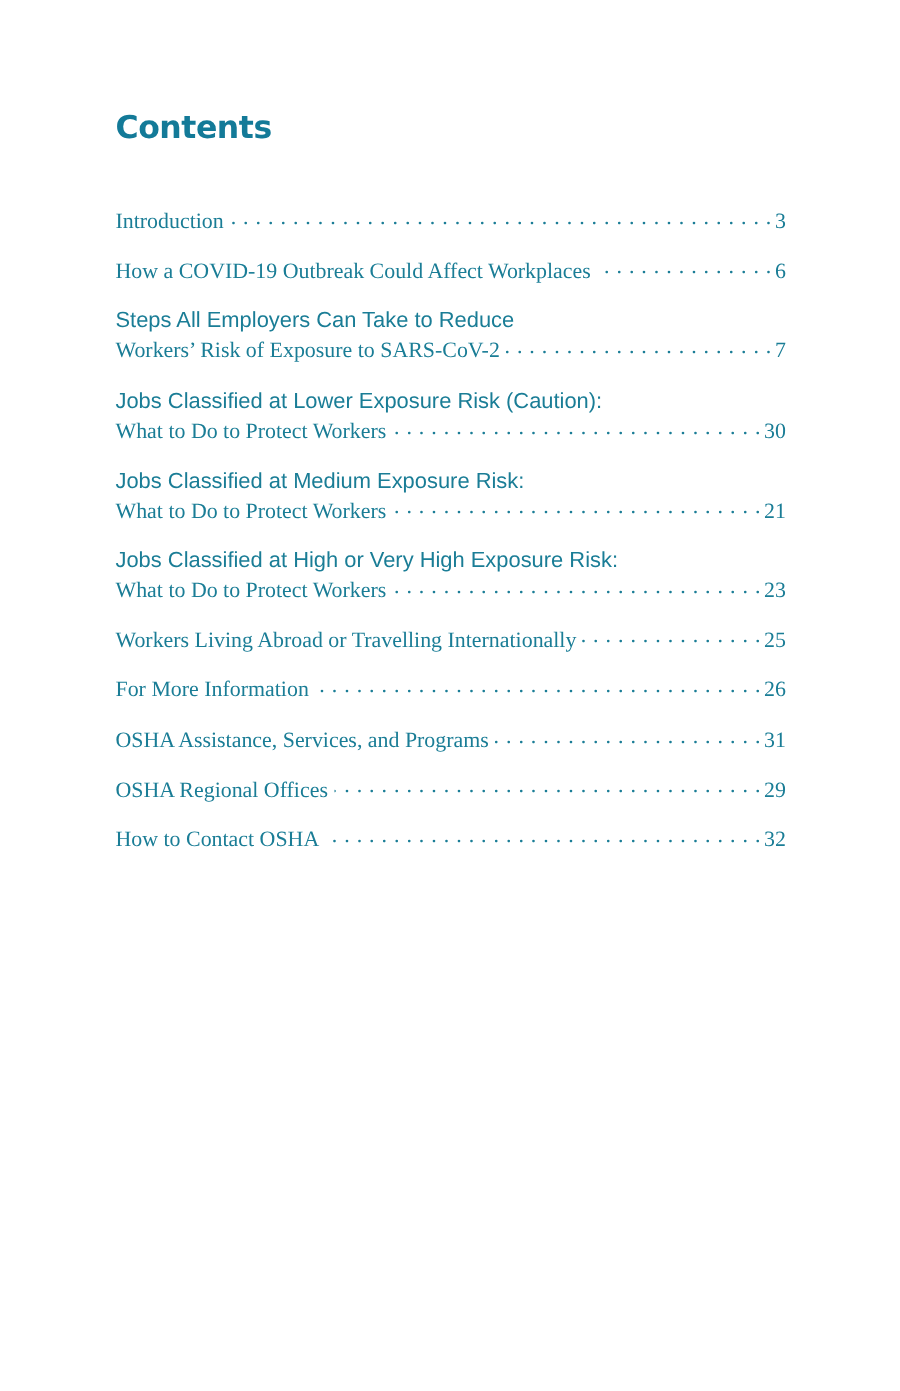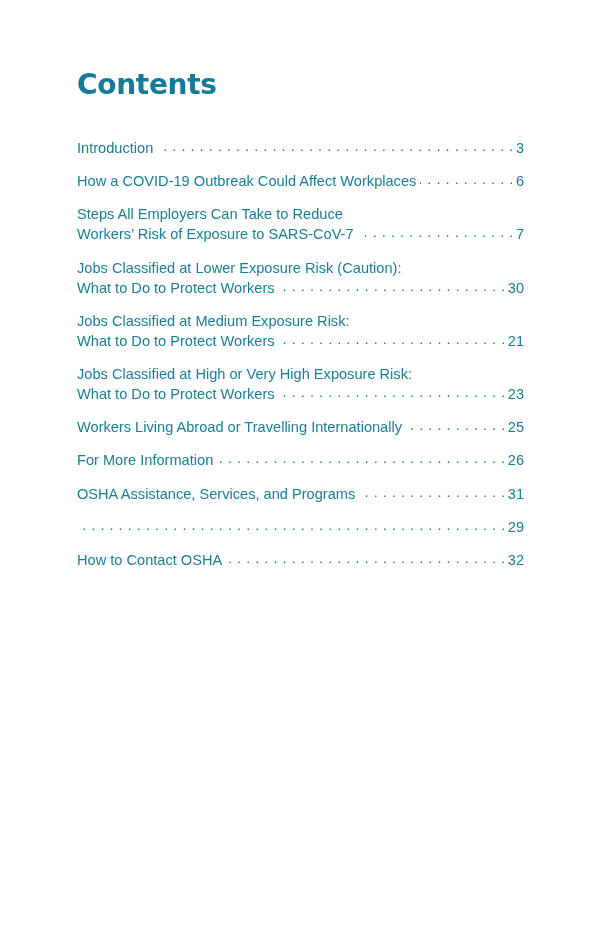--- a/index.html
+++ b/index.html
@@ -17,21 +17,21 @@
     }
     .page {
       position: absolute;
       left: 77px;
       top: 70px;
       width: 447px;
     }
     .title {
       font-family: "DejaVu Sans", sans-serif;
       font-weight: bold;
-      font-size: 28px;
+      font-size: 21px;
       color: #137a98;
       margin: 0 0 38px 0;
       letter-spacing: -0.3px;
       line-height: 30px;
     }
     .toc {
       list-style: none;
       margin: 0;
       padding: 0;
     }
@@ -43,20 +43,21 @@
       cursor: pointer;
     }
     .toc-line1 {
       display: block;
       white-space: nowrap;
     }
     .toc-row {
       display: flex;
       align-items: baseline;
       white-space: nowrap;
+      font-family: Liberation Serif, serif;
     }
     .toc-text {
       flex: 0 0 auto;
     }
     .toc-dots {
       flex: 1 1 auto;
       overflow: hidden;
       margin: 0 2px 0 4px;
       position: relative;
       height: 14px;
@@ -93,21 +94,21 @@
     <li class="toc-entry">
       <div class="toc-row">
         <span class="toc-text">How a COVID-19 Outbreak Could Affect Workplaces</span>
         <span class="toc-dots"></span>
         <span class="toc-page">6</span>
       </div>
     </li>
     <li class="toc-entry">
       <span class="toc-line1">Steps All Employers Can Take to Reduce</span>
       <div class="toc-row">
-        <span class="toc-text">Workers’ Risk of Exposure to SARS-CoV-7</span>
+        <span class="toc-text">Workers’ Risk of Exposure to SARS-CoV-2</span>
         <span class="toc-dots"></span>
         <span class="toc-page">7</span>
       </div>
     </li>
     <li class="toc-entry">
       <span class="toc-line1">Jobs Classified at Lower Exposure Risk (Caution):</span>
       <div class="toc-row">
         <span class="toc-text">What to Do to Protect Workers</span>
         <span class="toc-dots"></span>
         <span class="toc-page">30</span>
@@ -145,20 +146,21 @@
     </li>
     <li class="toc-entry">
       <div class="toc-row">
         <span class="toc-text">OSHA Assistance, Services, and Programs</span>
         <span class="toc-dots"></span>
         <span class="toc-page">31</span>
       </div>
     </li>
     <li class="toc-entry">
       <div class="toc-row">
+        <span class="toc-text">OSHA Regional Offices</span>
         <span class="toc-dots"></span>
         <span class="toc-page">29</span>
       </div>
     </li>
     <li class="toc-entry">
       <div class="toc-row">
         <span class="toc-text">How to Contact OSHA</span>
         <span class="toc-dots"></span>
         <span class="toc-page">32</span>
       </div>

